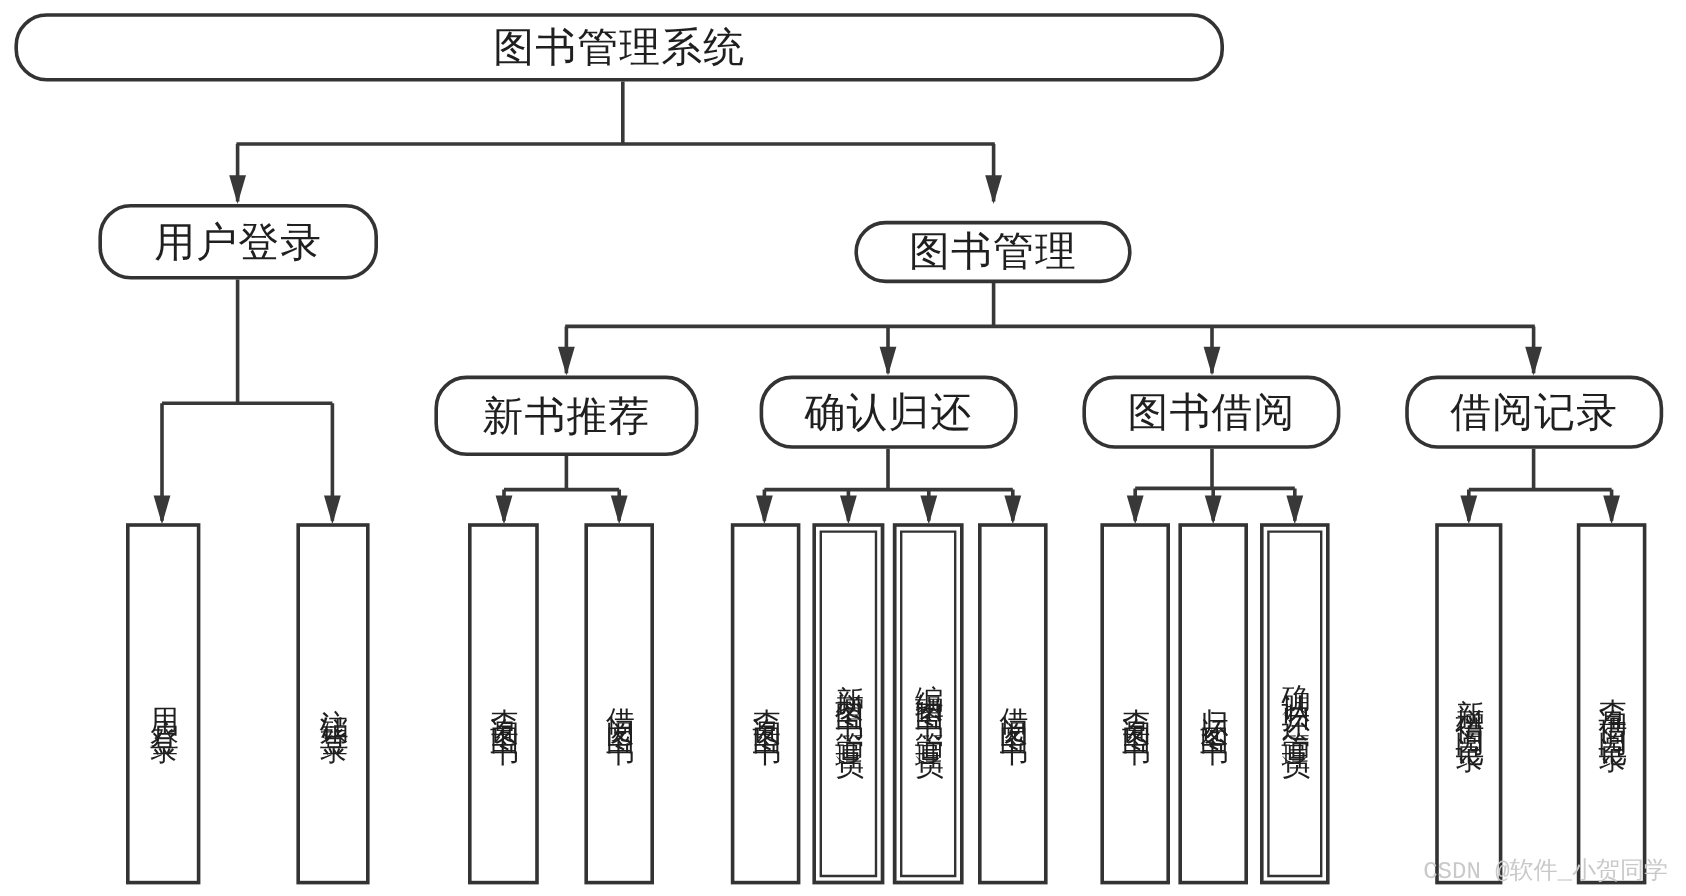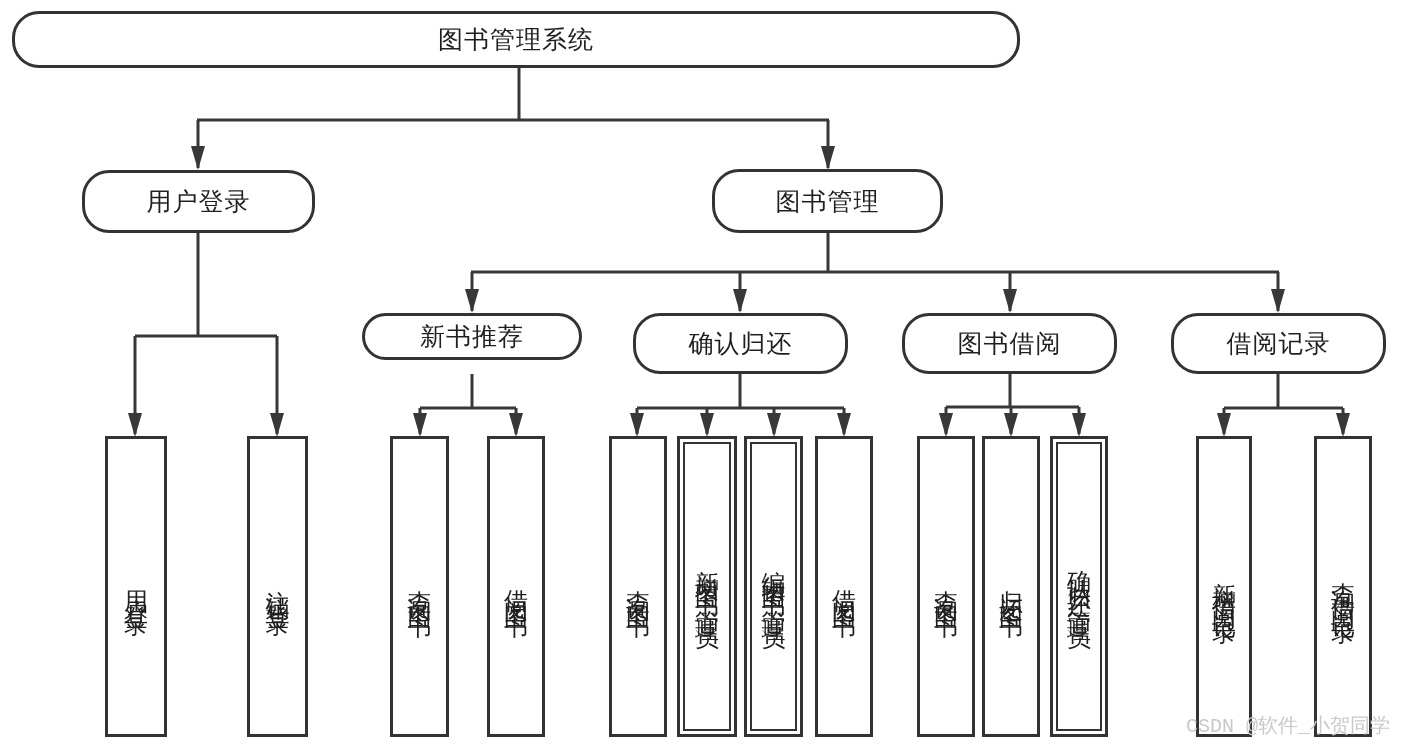--- a/index.html
+++ b/index.html
@@ -20,21 +20,21 @@
     overflow:hidden;
   }
   #wires{position:absolute;left:0;top:0;width:1405px;height:747px;}
   .box{
     position:absolute;
     box-sizing:border-box;
     background:var(--box_bg,#fff);
     border:3px solid var(--box_border,#333);
     display:flex;align-items:center;justify-content:center;
   }
-  .hbox{font-size:25px;letter-spacing:1px;white-space:nowrap;border-radius:27px;}
+  .hbox{font-size:34px;letter-spacing:1px;white-space:nowrap;border-radius:27px;}
   .vbox{padding:2px 0;}
   .vtext{
     writing-mode:vertical-rl;
     text-orientation:mixed;
     font-size:24px;
     letter-spacing:8px;
     line-height:1;
     white-space:nowrap;
   }
   .dbl{
@@ -110,23 +110,23 @@
       M946 437 L939 413 L953 413 Z
       M1011 437 L1004 413 L1018 413 Z
       M1079 437 L1072 413 L1086 413 Z
       M1224 437 L1217 413 L1231 413 Z
       M1343 437 L1336 413 L1350 413 Z"></path>
   </svg>
 
   <div class="box hbox" style="left:12px;top:11px;width:1008px;height:57px">图书管理系统</div>
 
   <div class="box hbox" style="left:82px;top:170px;width:233px;height:63px">用户登录</div>
-  <div class="box hbox" style="left:712px;top:169px;width:231px;height:64px">图书管理</div>
+  <div class="box hbox" style="left:712px;top:184px;width:231px;height:52px">图书管理</div>
 
-  <div class="box hbox" style="left:362px;top:313px;width:220px;height:47px">新书推荐</div>
+  <div class="box hbox" style="left:362px;top:313px;width:220px;height:67px">新书推荐</div>
   <div class="box hbox" style="left:633px;top:313px;width:215px;height:61px">确认归还</div>
   <div class="box hbox" style="left:902px;top:313px;width:215px;height:61px">图书借阅</div>
   <div class="box hbox" style="left:1171px;top:313px;width:215px;height:61px">借阅记录</div>
 
   <div class="box vbox" style="left:105px;top:436px;width:62px;height:301px">
     <span class="vtext">用户登录</span>
   </div>
   <div class="box vbox" style="left:247px;top:436px;width:61px;height:301px">
     <span class="vtext">注销登录</span>
   </div>

